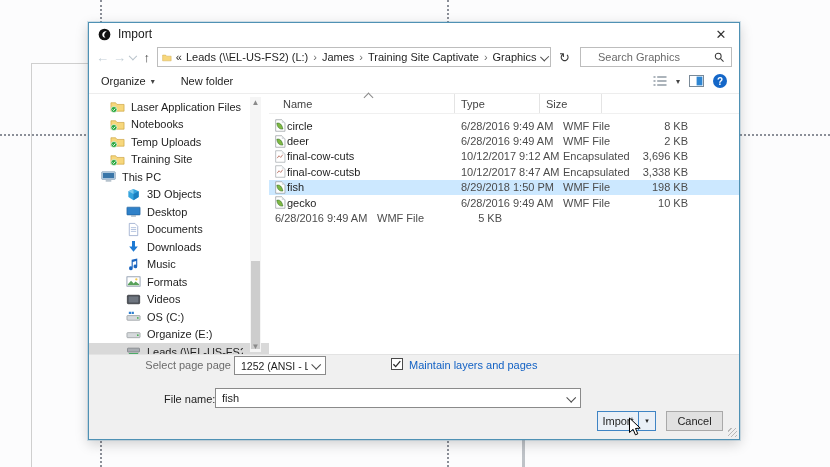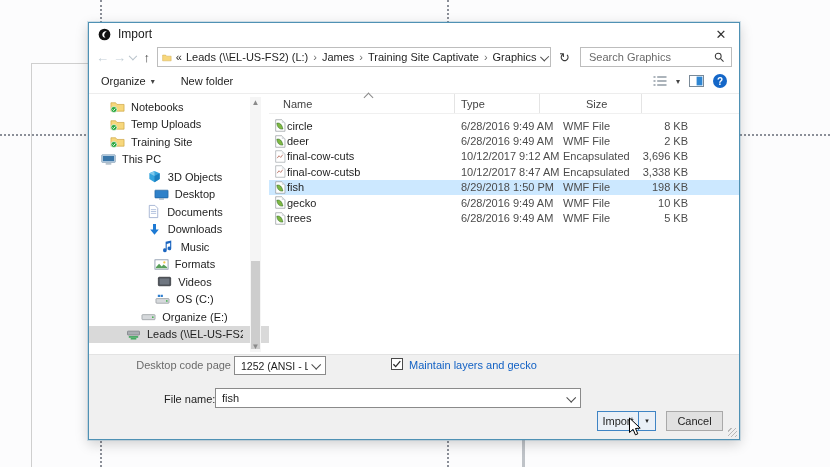--- a/index.html
+++ b/index.html
@@ -28,52 +28,52 @@
   .nav-up{color:#3a3a3a;font-size:13px;margin:0 3px;}
   .tiny-chev{display:inline-block;width:5px;height:5px;border-right:1.2px solid #b9c3cb;border-bottom:1.2px solid #b9c3cb;transform:rotate(45deg);margin:0 1px 2px 0;}
   .addr-box{height:20px;box-sizing:border-box;border:1px solid #bdbdbd;background:#fff;display:flex;align-items:center;
             padding:0 4px;gap:4px;width:394px;}
   .crumb{white-space:nowrap;color:#1e1e1e;}
   .crumb-sep{color:#6a6a6a;padding:0 1px;}
   .addr-chev{margin-left:auto;display:inline-block;width:6px;height:6px;border-right:1.3px solid #4a4a4a;border-bottom:1.3px solid #4a4a4a;transform:rotate(45deg) translateY(-1px);}
   .refresh-btn{font-size:13px;color:#3a3a3a;padding:0 4px;}
   .search-box{height:20px;box-sizing:border-box;border:1px solid #bdbdbd;background:#fff;display:flex;align-items:center;
               padding:0 6px;width:152px;margin-left:2px;}
-  .search-box input{border:0;outline:0;flex:1;min-width:0;font:inherit;color:#333;background:transparent;}
+  .search-box input{border:0;outline:0;flex:1;min-width:0;font:inherit;color:#333;background:transparent;margin-left:9px;}
   .search-box input::placeholder{color:#6a6a6a;}
 
   .toolbar{height:24px;flex:none;display:flex;align-items:center;padding:0 12px;border-bottom:1px solid #ededed;}
   .tb-btn{display:flex;align-items:center;gap:5px;margin-right:26px;color:#1e1e1e;}
   .tb-caret{font-size:8px;color:#444;}
   .tb-right{margin-left:auto;display:flex;align-items:center;gap:9px;}
   .help-circ{width:14px;height:14px;border-radius:50%;background:#1467c8;color:#fff;font-size:10px;font-weight:bold;
              display:flex;align-items:center;justify-content:center;}
 
   .content{flex:1;display:flex;min-height:0;}
   .sidebar{width:180px;flex:none;position:relative;padding-top:4px;box-sizing:border-box;overflow:hidden;}
   .sb-item{height:17.5px;display:flex;align-items:center;gap:6px;padding-right:26px;}
   .ind0{padding-left:12px;}
   .ind1{padding-left:21px;}
-  .ind2{padding-left:37px;justify-content:center;}
+  .ind2{padding-left:37px;}
   .sb-item.sel{background:#d9d9d9;}
   .sb-label{white-space:nowrap;overflow:hidden;}
   .ic{width:15px;height:15px;flex:none;}
   .sb-scroll{position:absolute;right:8px;top:3px;bottom:2px;width:11px;background:#f5f5f5;z-index:2;}
   .sb-scroll .arr{position:absolute;left:0;width:11px;height:11px;color:#8a8a8a;font-size:8px;text-align:center;line-height:11px;}
   .sb-scroll .arr.up{top:0;}
   .sb-scroll .arr.dn{bottom:0;}
   .sb-thumb{position:absolute;left:1px;width:9px;top:164px;height:88px;background:#cdcdcd;}
 
   .filepane{flex:1;position:relative;min-width:0;padding-top:0;}
   .lv-header{display:flex;height:19px;align-items:center;position:relative;border-bottom:1px solid #f0f0f0;color:#444;}
   .hcell{box-sizing:border-box;padding-left:14px;border-right:1px solid #e4e4e4;height:19px;display:flex;align-items:center;}
   .hc-name{width:186px;}
   .hc-date{width:90px;padding-left:6px;}
   .hc-type{width:85px;padding-left:6px;}
-  .hc-size{width:62px;padding-left:6px;margin-left:40px;}
+  .hc-size{width:62px;padding-left:6px;}
   .sort-caret{position:absolute;left:96px;top:0px;width:6px;height:6px;border-left:1.2px solid #8a8a8a;border-top:1.2px solid #8a8a8a;transform:rotate(45deg);}
   .rows{padding-top:4px;}
   .lv-row{display:flex;align-items:center;height:15.4px;}
   .lv-row.sel{background:#cce8ff;}
   .c-name{width:186px;box-sizing:border-box;padding-left:5px;display:flex;align-items:center;white-space:nowrap;overflow:hidden;}
   .c-date{width:90px;box-sizing:border-box;padding-left:6px;color:#4c4c4c;white-space:nowrap;text-align:right;}
   .c-type{width:85px;box-sizing:border-box;padding-left:18px;color:#4c4c4c;white-space:nowrap;overflow:hidden;}
   .c-size{width:62px;box-sizing:border-box;padding-right:4px;color:#4c4c4c;text-align:right;white-space:nowrap;}
   .ic14{width:13px;height:13px;flex:none;}
 
@@ -177,20 +177,28 @@
 
     <div class="content">
 
       <div class="sidebar">
         <div class="sb-item ind1">
           <svg class="ic" viewBox="0 0 16 16">
               <path d="M1 4h5l1.4 1.8H15V13H1z" fill="#f7d77c" stroke="#caa23f" stroke-width="0.7"></path>
               <circle cx="4.2" cy="11.2" r="3.2" fill="#27a73e" stroke="#fff" stroke-width="0.7"></circle>
               <path d="M2.7 11.2l1.1 1.1 1.9-2.2" stroke="#fff" stroke-width="1" fill="none"></path>
             </svg>
+          <span class="sb-label">Laser Application Files</span>
+        </div>
+        <div class="sb-item ind1">
+          <svg class="ic" viewBox="0 0 16 16">
+              <path d="M1 4h5l1.4 1.8H15V13H1z" fill="#f7d77c" stroke="#caa23f" stroke-width="0.7"></path>
+              <circle cx="4.2" cy="11.2" r="3.2" fill="#27a73e" stroke="#fff" stroke-width="0.7"></circle>
+              <path d="M2.7 11.2l1.1 1.1 1.9-2.2" stroke="#fff" stroke-width="1" fill="none"></path>
+            </svg>
           <span class="sb-label">Notebooks</span>
         </div>
         <div class="sb-item ind1">
           <svg class="ic" viewBox="0 0 16 16">
               <path d="M1 4h5l1.4 1.8H15V13H1z" fill="#f7d77c" stroke="#caa23f" stroke-width="0.7"></path>
               <circle cx="4.2" cy="11.2" r="3.2" fill="#27a73e" stroke="#fff" stroke-width="0.7"></circle>
               <path d="M2.7 11.2l1.1 1.1 1.9-2.2" stroke="#fff" stroke-width="1" fill="none"></path>
             </svg>
           <span class="sb-label">Temp Uploads</span>
         </div>
@@ -376,49 +384,41 @@
                   <path d="M3 4.6c3.4-1 5.6 1.4 6.6 6.2-3.8.4-6-1.6-6.6-6.2z" fill="#7fb841" stroke="#2d6b22" stroke-width="0.6"></path>
                 </svg>
                 <span>gecko</span>
               </span>
             <span class="c-date">6/28/2016 9:49 AM</span>
             <span class="c-type">WMF File</span>
             <span class="c-size">10 KB</span>
           </div>
 
           <div class="lv-row">
-            <span class="c-name">
-                <svg class="ic14" viewBox="0 0 14 14">
-                  <path d="M1.8 0.8h6.6l3.4 3.4v9H1.8z" fill="#fff" stroke="#8a8f94" stroke-width="0.7"></path>
-                  <path d="M8.4 0.8l3.4 3.4H8.4z" fill="#d9dde0"></path>
-                  <path d="M3 4.6c3.4-1 5.6 1.4 6.6 6.2-3.8.4-6-1.6-6.6-6.2z" fill="#7fb841" stroke="#2d6b22" stroke-width="0.6"></path>
-                </svg>
-                <span>trees</span>
-              </span>
             <span class="c-date">6/28/2016 9:49 AM</span>
             <span class="c-type">WMF File</span>
             <span class="c-size">5 KB</span>
           </div>
 
         </div>
       </div>
     </div>
 
     <div class="footer">
-      <span class="cp-label lbl-gray">Desktop code page</span>
+      <span class="cp-label lbl-gray">Select page page</span>
       <div class="combo codepage">
         <span class="val">1252  (ANSI - Latin I)</span>
         <span class="chev"></span>
       </div>
       <div class="cb">
         <svg width="12" height="12" viewBox="0 0 12 12">
             <path d="M2.4 6.2l2.3 2.4 4.6-5.4" stroke="#2b2b2b" stroke-width="1.3" fill="none"></path>
           </svg>
       </div>
-      <span class="cb-label">Maintain layers and gecko</span>
+      <span class="cb-label">Maintain layers and pages</span>
 
       <span class="fn-label">File name:</span>
       <div class="combo fn-combo">
         <input value="fish" style="">
         <span class="chev"></span>
       </div>
 
       <div class="btn import-btn">
         <span class="import-main">Import</span>
         <span class="import-split">▾</span>

